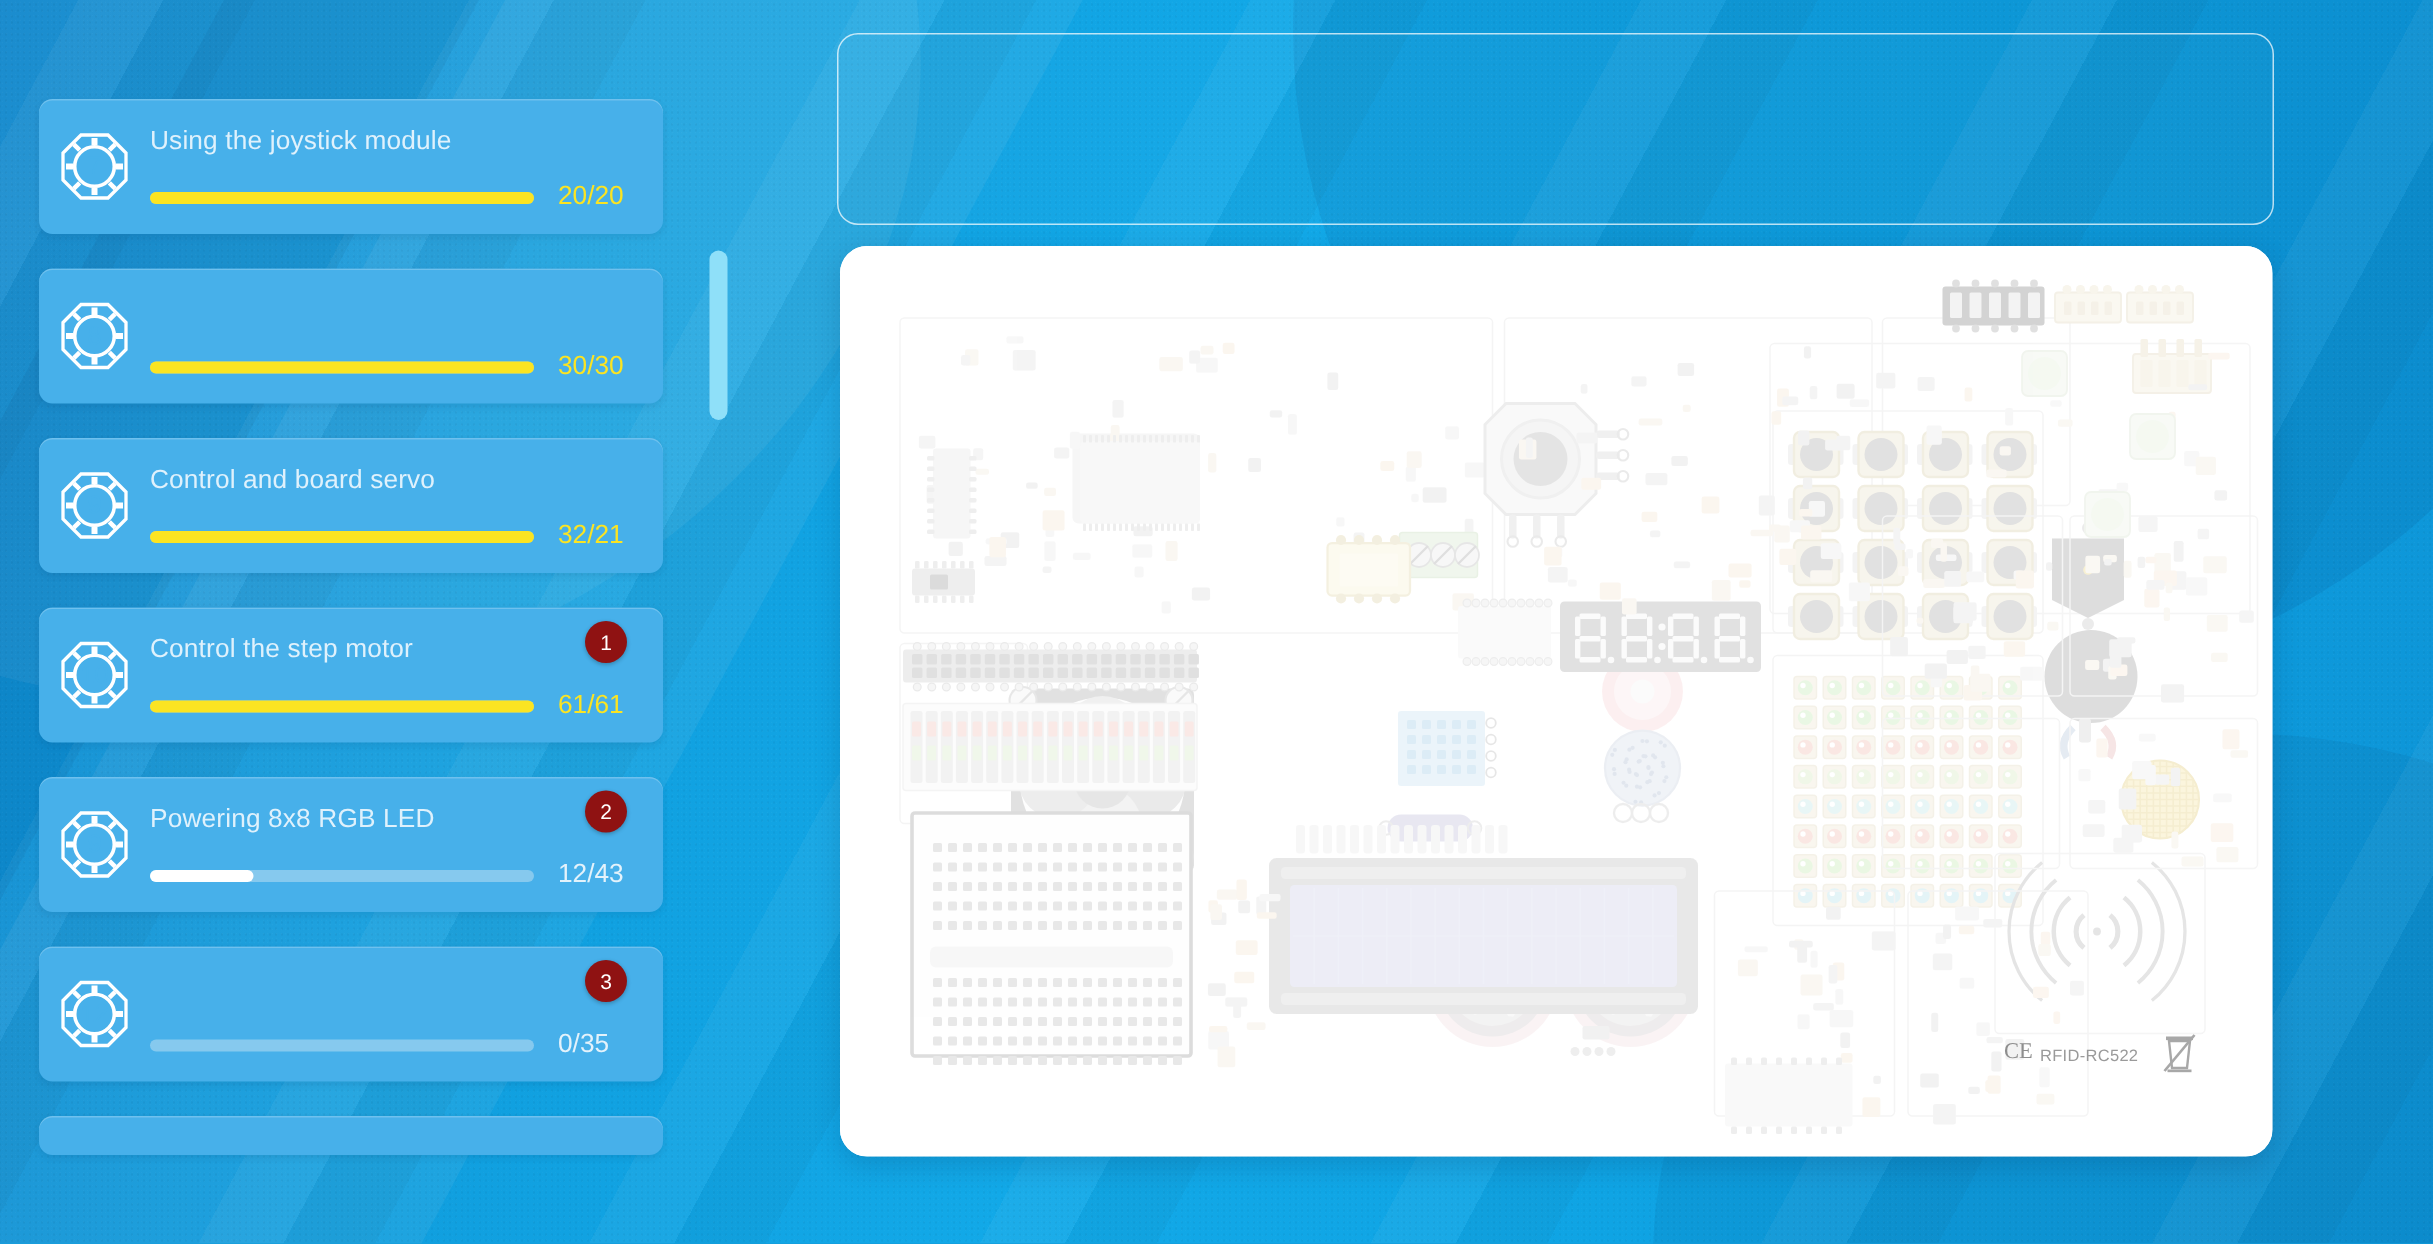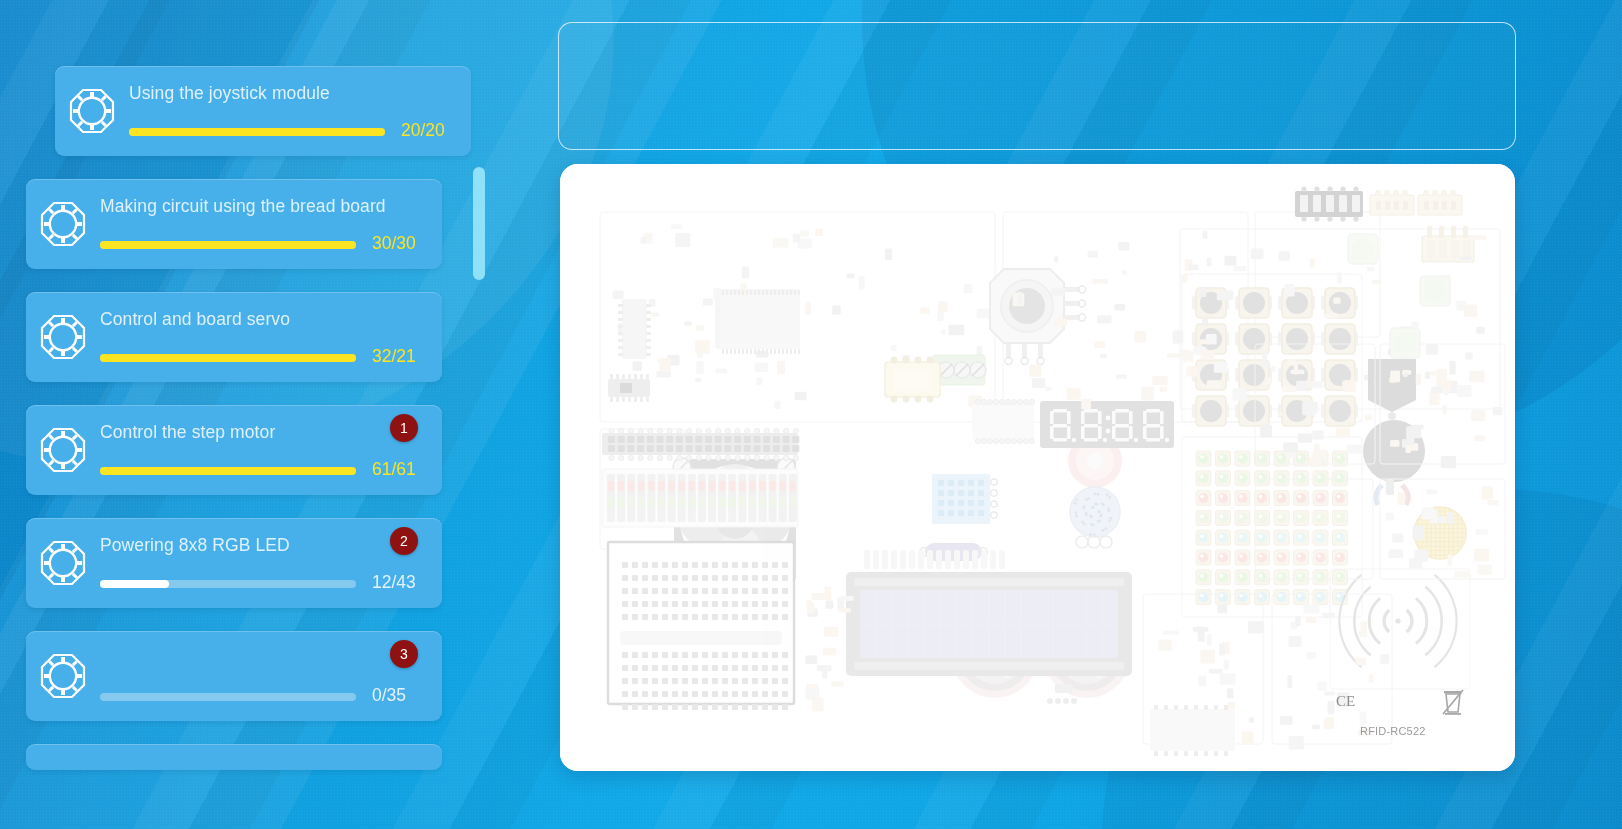--- a/index.html
+++ b/index.html
@@ -208,21 +208,21 @@
 <div id="bg-base"></div>
 <div id="bg-blob-b"></div>
 <div id="bg-blob-c"></div>
 <div id="bg-blob-a"></div>
 <div id="bg-diag-dark"></div>
 <div id="bg-diag-light"></div>
 <div id="bg-stripes"></div>
 <div id="bg-noise"></div>
 
 <div id="lesson-list">
-    <div class="lesson-card" style="top: 66px; margin-left: 29px;">
+    <div class="lesson-card" style="top: 66px;">
       <div class="lesson-badge">
         <svg viewBox="0 0 46 46" xmlns="http://www.w3.org/2000/svg">
           <polygon points="14,2 32,2 44,14 44,32 32,44 14,44 2,32 2,14" fill="none" stroke="#ffffff" stroke-width="2.2"></polygon>
           <circle cx="23" cy="23" r="13.2" fill="none" stroke="#ffffff" stroke-width="2.4"></circle>
           <rect x="8.5" y="8.5" width="5.5" height="3" fill="#ffffff" transform="rotate(45 11 10)"></rect>
           <rect x="32" y="8.5" width="5.5" height="3" fill="#ffffff" transform="rotate(-45 35 10)"></rect>
           <rect x="8.5" y="34.5" width="5.5" height="3" fill="#ffffff" transform="rotate(-45 11 36)"></rect>
           <rect x="32" y="34.5" width="5.5" height="3" fill="#ffffff" transform="rotate(45 35 36)"></rect>
           <rect x="21" y="4" width="4" height="5" fill="#ffffff"></rect>
           <rect x="21" y="37" width="4" height="5" fill="#ffffff"></rect>
@@ -248,21 +248,20 @@
           <rect x="32" y="8.5" width="5.5" height="3" fill="#ffffff" transform="rotate(-45 35 10)"></rect>
           <rect x="8.5" y="34.5" width="5.5" height="3" fill="#ffffff" transform="rotate(-45 11 36)"></rect>
           <rect x="32" y="34.5" width="5.5" height="3" fill="#ffffff" transform="rotate(45 35 36)"></rect>
           <rect x="21" y="4" width="4" height="5" fill="#ffffff"></rect>
           <rect x="21" y="37" width="4" height="5" fill="#ffffff"></rect>
           <rect x="4" y="21" width="5" height="4" fill="#ffffff"></rect>
           <rect x="37" y="21" width="5" height="4" fill="#ffffff"></rect>
         </svg>
         <div class="badge-num">8</div>
       </div>
-      <div class="lesson-title">Making circuit using the bread board</div>
       <div class="progress-row">
         <div class="progress-track">
           <div class="progress-fill" style="width: 100%;"></div>
         </div>
         <div class="progress-count">30/30</div>
       </div>
     </div>
     <div class="lesson-card" style="top: 292px;">
       <div class="lesson-badge">
         <svg viewBox="0 0 46 46" xmlns="http://www.w3.org/2000/svg">
@@ -1743,21 +1742,21 @@
           <rect x="245.26560356652948" y="491.4948559670782" width="11.901388888888889" height="8.46159122085048" fill="#d6d6d6" rx="1.5"></rect>
           <rect x="247.3755144032922" y="444.3369341563786" width="10.318312757201646" height="8.302340534979423" fill="#d6d6d6" rx="1.5"></rect>
           <rect x="271.20353223593963" y="517.5185185185185" width="12.509927983539095" height="5.146690672153635" fill="#efe6d6" rx="1.5"></rect>
           <rect x="251.68792866941016" y="533.6322016460905" width="11.846604938271605" height="13.840320644718792" fill="#efe6d6" rx="1.5"></rect>
           <rect x="277.84104938271605" y="444.15946502057614" width="13.254269547325103" height="4.414094650205762" fill="#f3e2cc" rx="1.5"></rect>
           <rect x="263.86042524005484" y="462.804012345679" width="14.547736625514403" height="9.861839849108367" fill="#f3e2cc" rx="1.5"></rect>
           <rect x="246.9065500685871" y="438.82510288065845" width="7.764043209876544" height="10.584790809327846" fill="#efe6d6" rx="1.5"></rect>
         </g>
       </svg>
     </div>
-<div style="position: absolute; left: 800px; top: 561px; font-size: 11px; color: rgb(154, 154, 154); letter-spacing: 0.2px;">RFID-RC522</div>
+<div style="position: absolute; left: 800px; top: 534px; font-size: 11px; color: rgb(154, 154, 154); letter-spacing: 0.2px;">RFID-RC522</div>
     <div style="position: absolute; left: 776px; top: 529px; font-size: 15px; color: rgb(142, 142, 142); font-family: &quot;Liberation Serif&quot;, serif;">CE</div>
     <div style="position: absolute; left: 880px; top: 522px; width: 26px; height: 30px;"><svg viewBox="0 0 26 30" width="26" height="30">
         <path d="M6 8 h14 l-2 18 h-10 z" fill="none" stroke="#a8a8a8" stroke-width="1.6"></path>
         <rect x="4" y="5" width="18" height="2.4" fill="#a8a8a8"></rect>
         <line x1="3" y1="28" x2="23" y2="4" stroke="#a8a8a8" stroke-width="1.8"></line>
         <rect x="5" y="27" width="16" height="1.8" fill="#a8a8a8"></rect>
       </svg></div>
   </div>
 
 </body></html>

